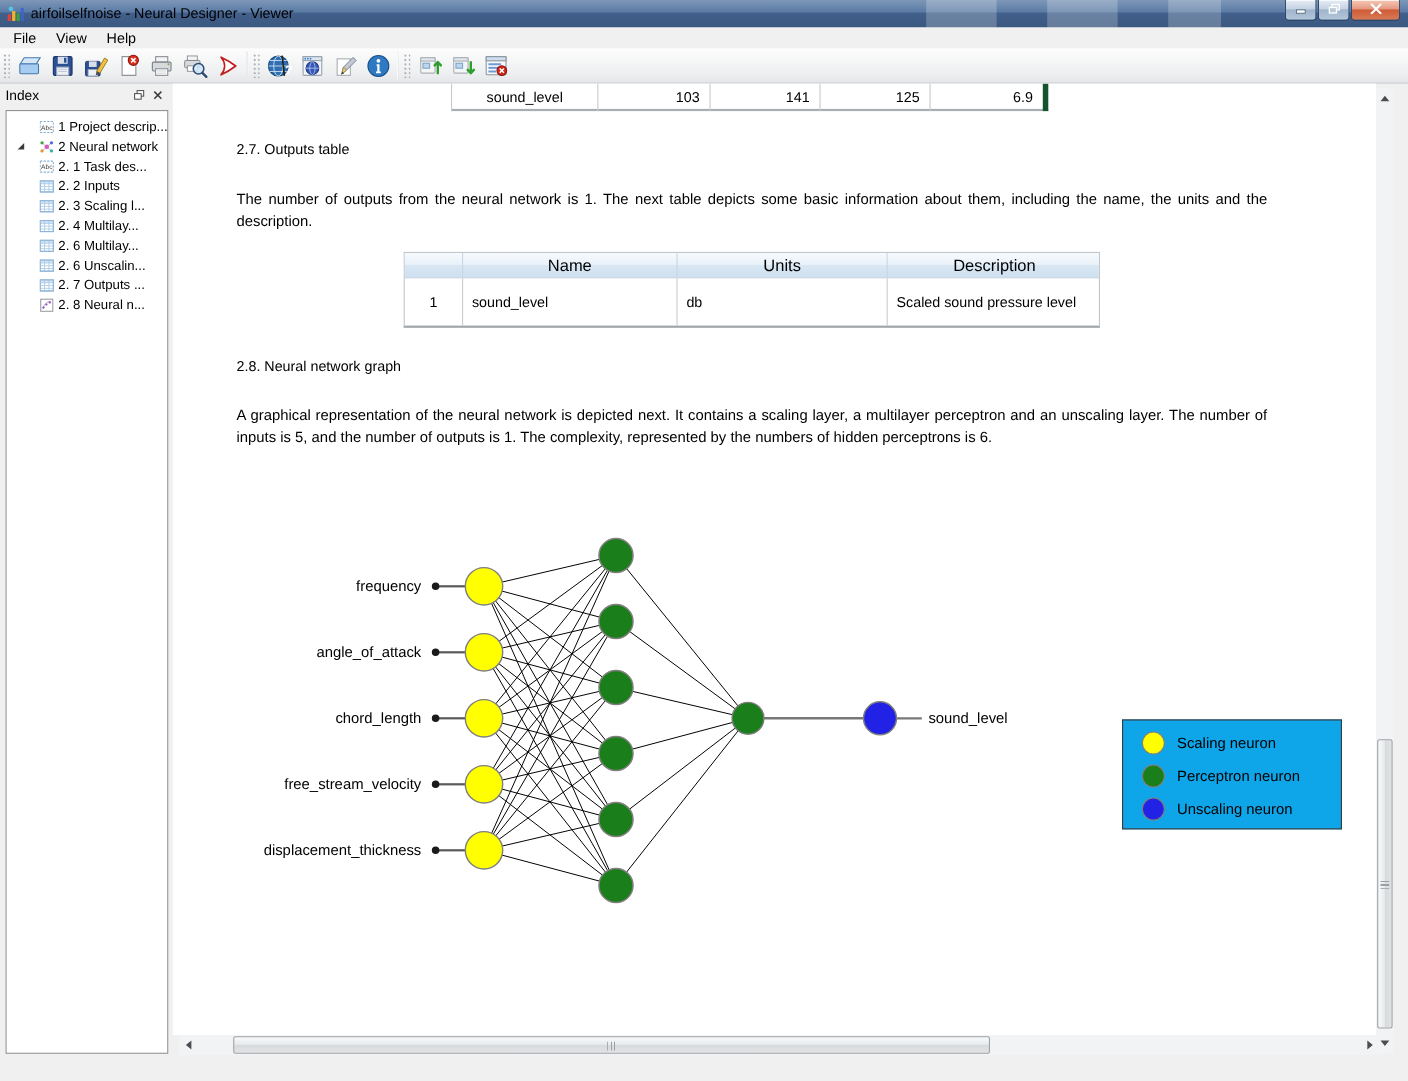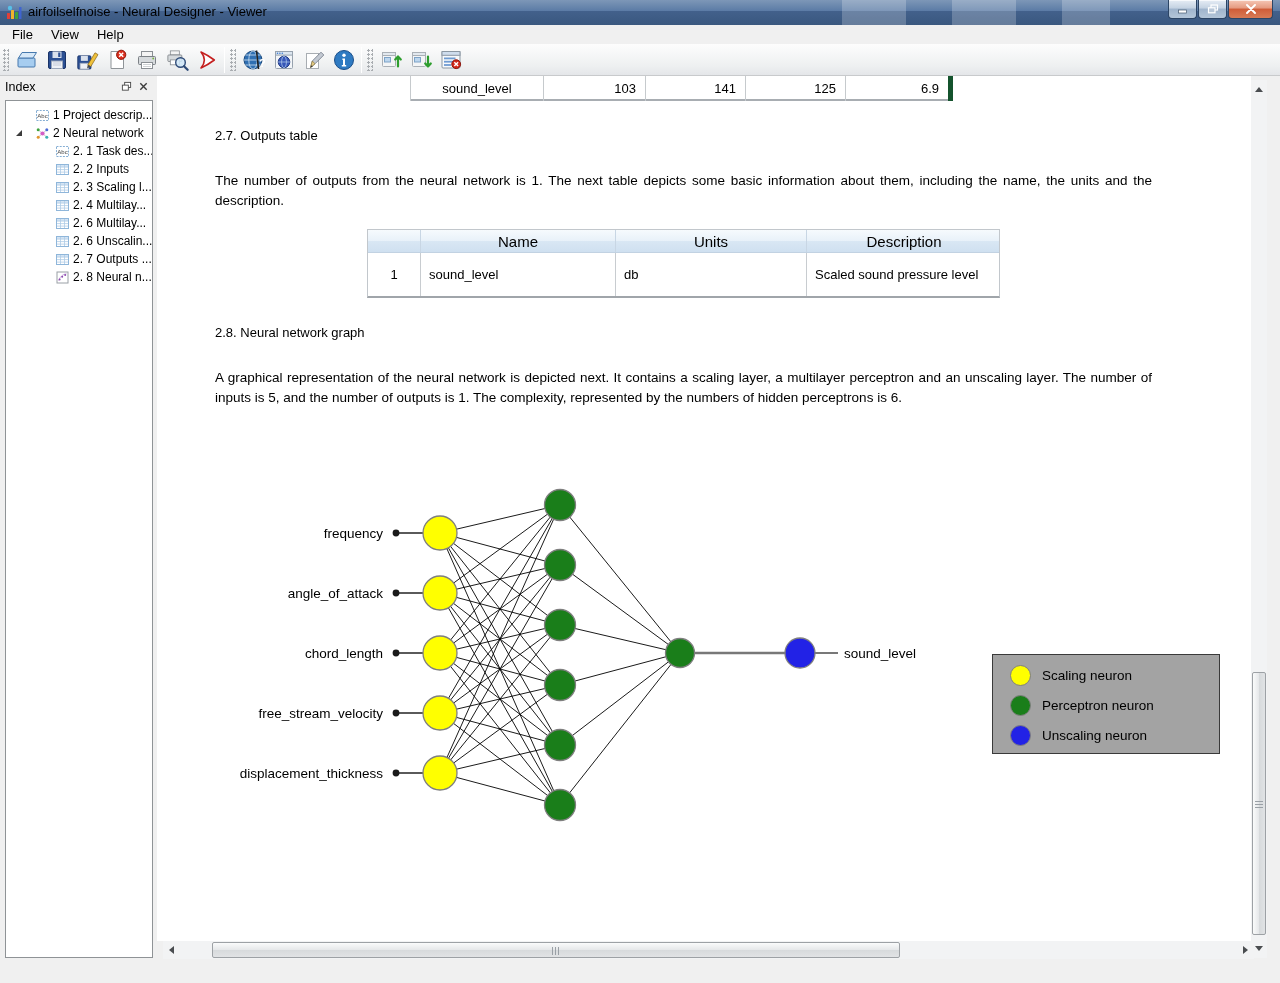--- a/index.html
+++ b/index.html
@@ -34,21 +34,21 @@
 .tb-btn svg{width:24px;height:24px;display:block}
 .tb-sep{width:1px;height:26px;background:#b9bcbf;border-right:1px solid #fff;margin:0 2px}
 
 
 .side-header{position:absolute;left:0;top:80px;width:156px;height:19px;display:flex;align-items:flex-start;font-size:12.5px;padding:0 5px}
 .side-title{flex:1}
 .side-ico{width:15px;height:13px;display:flex;align-items:center;justify-content:center;margin-left:2px}
 .tree{position:absolute;left:5px;top:100px;width:148px;height:858px;background:#fff;border:1px solid #8f9396;padding-top:5px;overflow:hidden}
 .tree-row{height:18px;display:flex;align-items:center;font-size:12px;white-space:nowrap}
 .tree-row.lv1{padding-left:8px}
-.tree-row.lv2{padding-left:50px}
+.tree-row.lv2{padding-left:30px}
 .tree-arrow{width:22px;display:flex;align-items:center;padding-left:2px}
 .tri-exp{width:0;height:0;border-left:6px solid transparent;border-bottom:6px solid #3b3b3b}
 .tree-icon{width:13px;height:13px;margin-right:4px;flex:none}
 .tree-icon svg{width:13px;height:13px;display:block}
 .tree-label{overflow:hidden}
 
 
 .page{position:absolute;left:157px;top:76px;width:1094px;height:865px;background:#fff;overflow:hidden}
 .stats-table{position:absolute;left:253px;top:0;display:flex;height:25px;border-bottom:2px solid #a8adb2}
 .st-cell{display:flex;align-items:center;font-size:13px;border-left:1px solid #c6cacd;height:25px}
@@ -64,21 +64,21 @@
 .otable{position:absolute;left:210px;top:153px;width:633px;border:1px solid #c2c7cc;border-bottom:2px solid #a0a5aa;background:#fff}
 .ot-header{display:flex;height:23px;border-bottom:1px solid #c2d2e2;
   background:linear-gradient(to bottom,#f6fafd 0%,#e8f1f9 50%,#d9e7f4 51%,#cfe0f0 100%)}
 .ot-hcell{display:flex;align-items:center;justify-content:center;font-size:15px;border-right:1px solid #c8d6e4;flex:none}
 .ot-hcell:last-child{border-right:none}
 .ot-row{display:flex;min-height:43px}
 .ot-cell{font-size:13px;padding:4px 8px;border-right:1px solid #c8ccd0;display:flex;align-items:center;flex:none;line-height:17px}
 .ot-cell:last-child{border-right:none}
 .ot-c0{justify-content:center}
 .net-svg{position:absolute;left:23px;top:364px;width:1070px;height:510px}
-.legend{position:absolute;left:835px;top:578px;width:228px;height:100px;background:#a3a3a3;border:1.5px solid #3a3a3a;padding-top:5px}
+.legend{position:absolute;left:863px;top:578px;width:200px;height:100px;background:#0ea5e9;border:1.5px solid #3a3a3a;padding-top:5px}
 .legend-row{display:flex;align-items:center;height:30px;padding-left:17px}
 .legend-dot{width:21px;height:21px;border-radius:50%;border:1px solid #7f7f7f;flex:none}
 .legend-label{margin-left:11px;font-size:13.5px}
 
 
 .hscroll{position:absolute;left:163px;top:941px;width:1091px;height:18px;background:#f2f3f4}
 .vscroll{position:absolute;left:1251px;top:80px;width:16px;height:878px;background:#f2f3f4}
 .arr{width:0;height:0;border:4px solid transparent;position:absolute}
 .arr.left{border-right:5px solid #4a4d50;border-left:none;left:6px;top:5px}
 .arr.right{border-left:5px solid #4a4d50;border-right:none;right:6px;top:5px}

